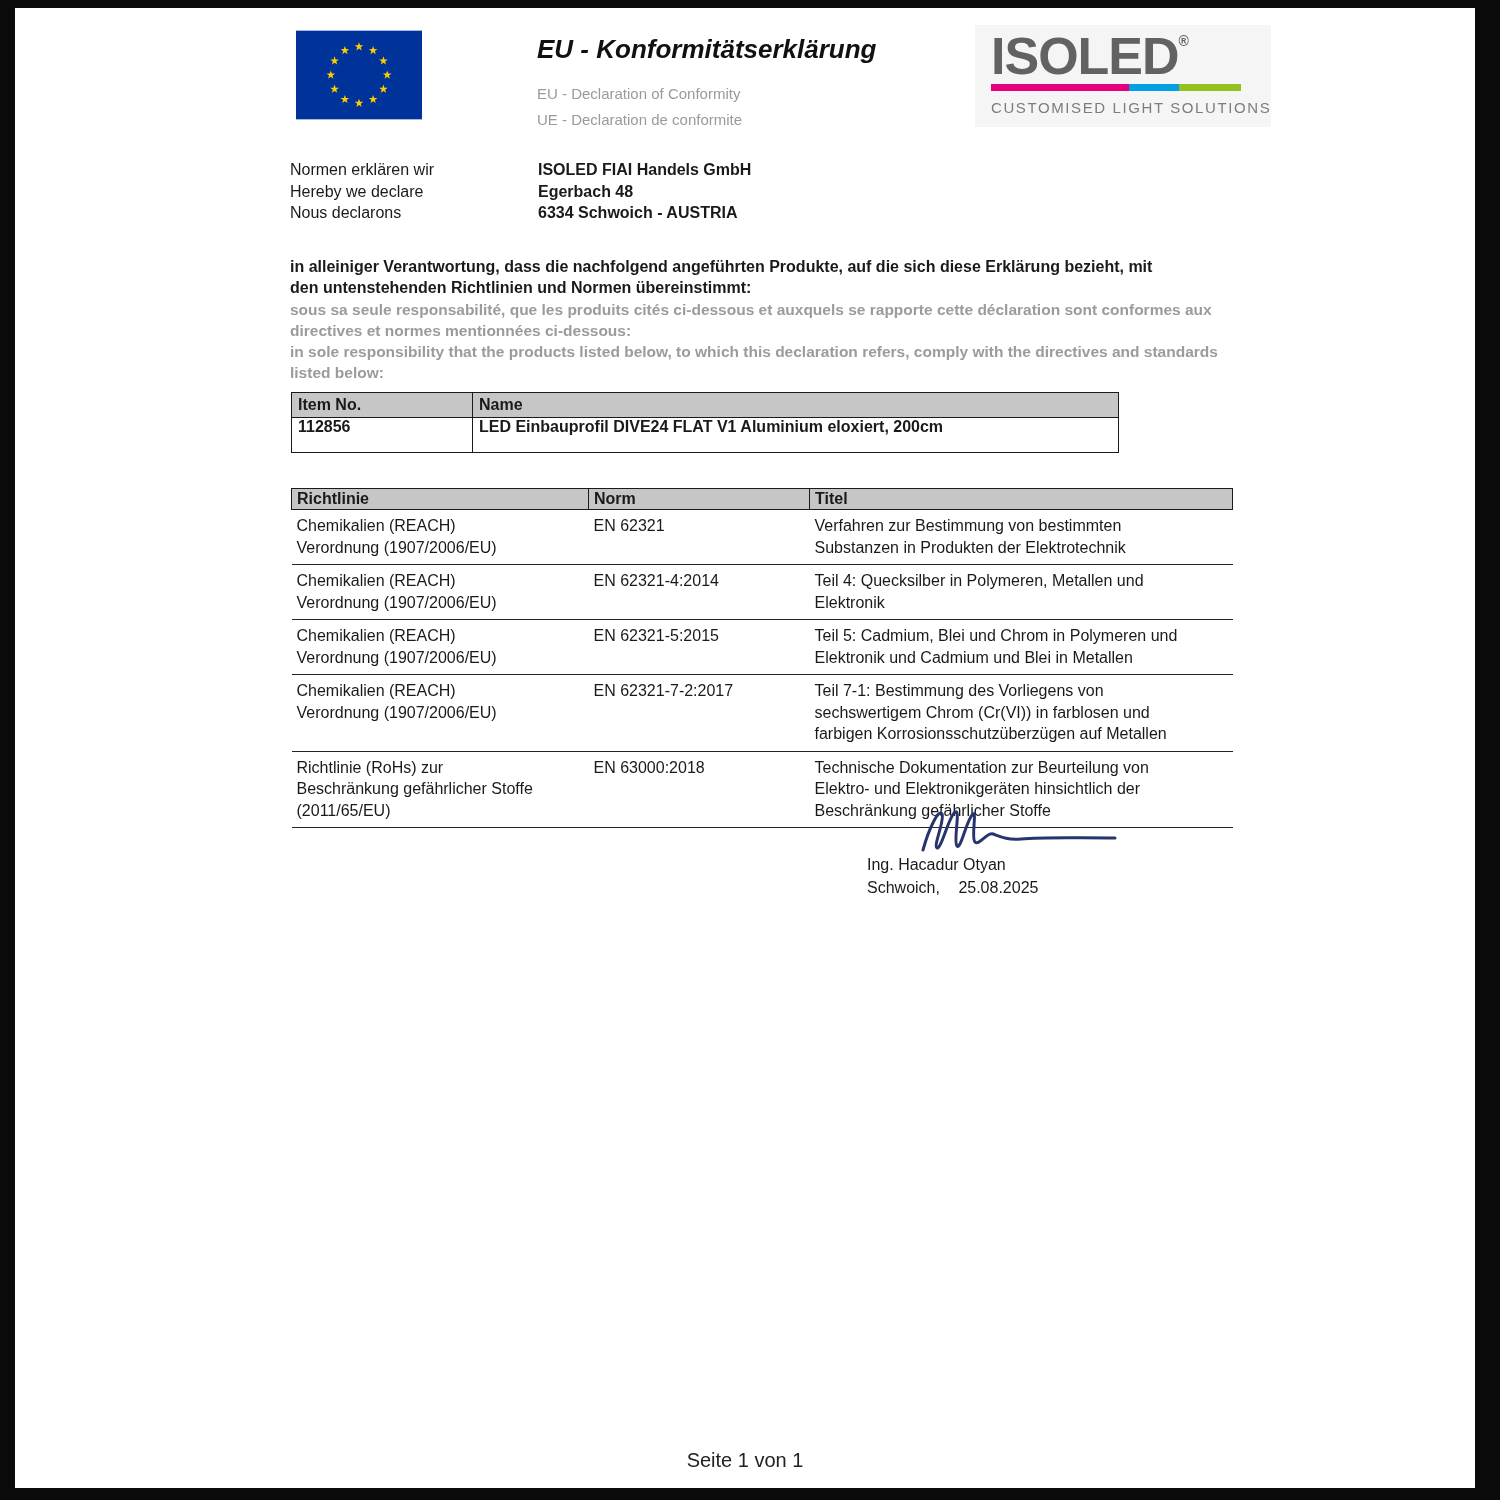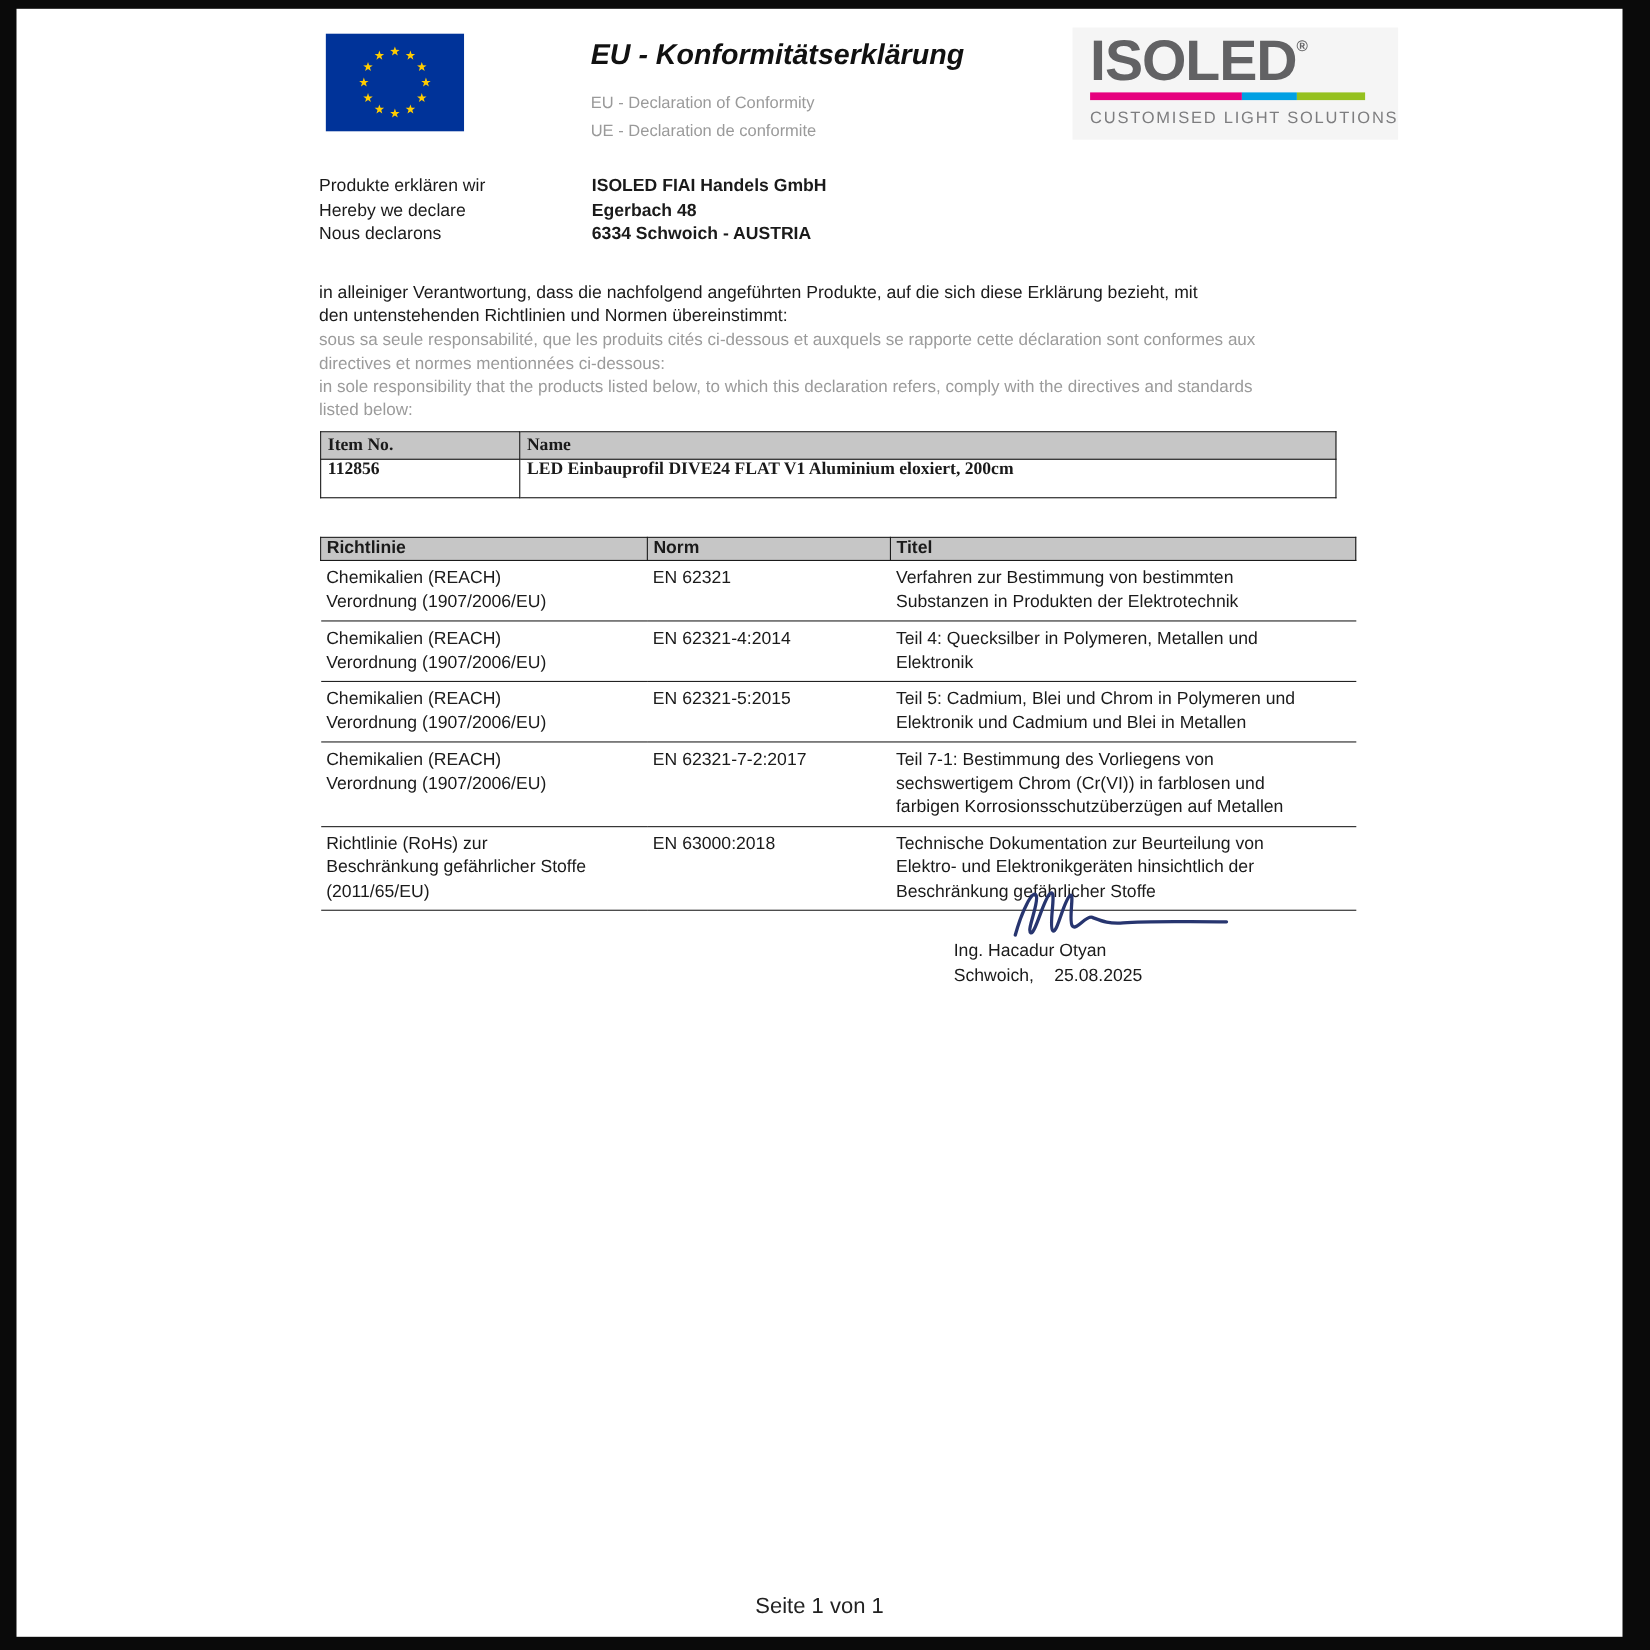--- a/index.html
+++ b/index.html
@@ -25,26 +25,26 @@
   .stripe-2{width:20%;}
   .stripe-3{width:25%;}
   .logo-tagline{font-size:15px;color:#7d7d7f;letter-spacing:1.6px;white-space:nowrap;}
 
   
   .declare{position:absolute;left:275px;top:151px;display:flex;line-height:21.5px;}
   .declare-left{width:248px;}
   .declare-right{font-weight:bold;}
 
   
-  .statement{position:absolute;left:275px;top:248px;line-height:21.3px;}
+  .statement{position:absolute;left:275px;top:248px;line-height:21.3px;font-weight:bold;}
   .statement-de{white-space:pre-line;margin:0;}
   .statement-tr{white-space:pre-line;margin:0;color:#9b9b9b;font-size:15.5px;}
 
   
-  .item-table{position:absolute;left:276px;top:384px;width:924px;border-collapse:collapse;table-layout:fixed;font-family:Liberation Serif, serif;}
+  .item-table{position:absolute;left:276px;top:384px;width:828px;border-collapse:collapse;table-layout:fixed;}
   .item-table th,.item-table td{border:1.5px solid #1a1a1a;text-align:left;padding:2px 6px;font-size:16px;}
   .item-table th{background:#c6c6c6;font-weight:bold;height:20px;}
   .item-table td{font-weight:bold;height:32px;vertical-align:top;padding-top:0;}
   .col-itemno{width:168px;}
 
   
   .dir-table{position:absolute;left:276px;top:480px;width:908px;border-collapse:collapse;table-layout:fixed;}
   .dir-table th{border:1.5px solid #1a1a1a;background:#c6c6c6;font-weight:bold;text-align:left;padding:0 5px;height:20px;font-size:16px;}
   .dir-table td{border:none;border-bottom:1.8px solid #222;vertical-align:top;
                 padding:5px 6px 6px 5px;white-space:pre-line;line-height:21.5px;font-size:16px;}
@@ -99,21 +99,21 @@
       <div class="logo-stripes">
         <span class="stripe-1" style="background: rgb(230, 0, 126);"></span>
         <span class="stripe-2" style="background: rgb(0, 160, 227);"></span>
         <span class="stripe-3" style="background: rgb(149, 193, 31);"></span>
       </div>
       <div class="logo-tagline">CUSTOMISED LIGHT SOLUTIONS</div>
     </div>
 
     <div class="declare">
       <div class="declare-left">
-        <div>Produkte erklären wir</div>
+        <div>Normen erklären wir</div>
         <div>Hereby we declare</div>
         <div>Nous declarons</div>
       </div>
       <div class="declare-right">
         <div>ISOLED FIAI Handels GmbH</div>
         <div>Egerbach 48</div>
         <div>6334 Schwoich - AUSTRIA</div>
       </div>
     </div>
 

